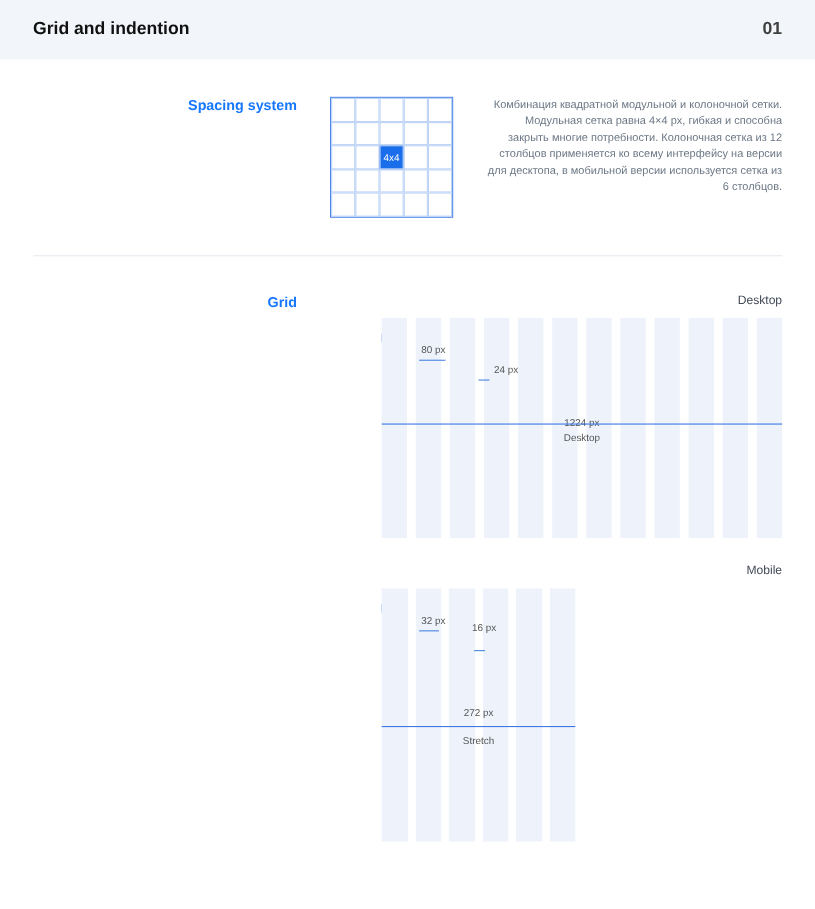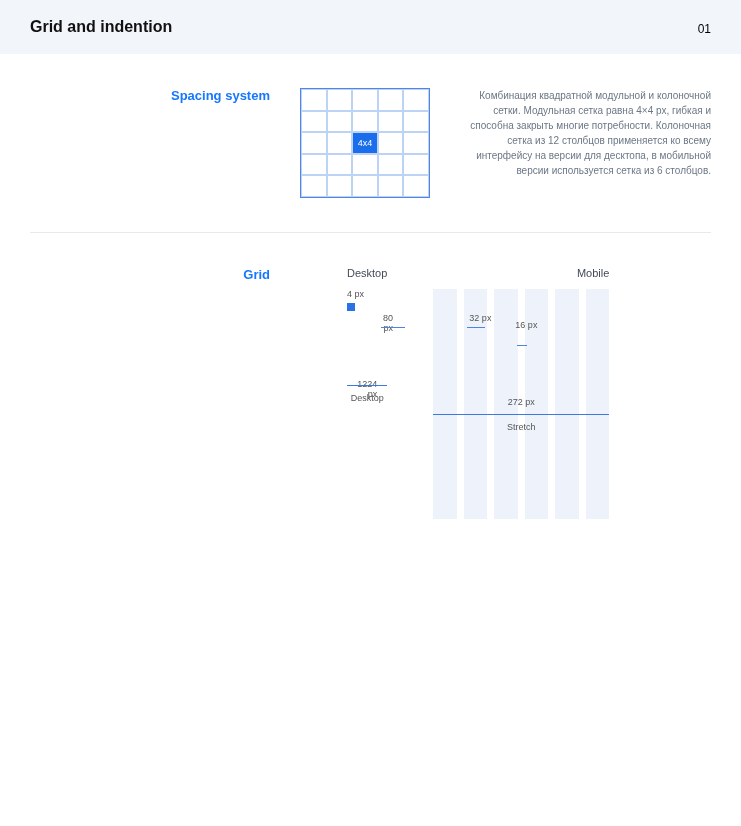--- a/index.html
+++ b/index.html
@@ -13,62 +13,62 @@
 
   
   .header {
     background: #f2f5f9;
     display: flex;
     justify-content: space-between;
     align-items: flex-end;
     padding: 18px 30px;
   }
   .header-title { font-size: 16px; font-weight: 600; color: #111; }
-  .header-num { font-size: 12px; font-weight: 400; color: #000000; }
+  .header-num { font-size: 16px; font-weight: 700; color: #404040; }
 
   
   .section {
     display: flex;
     padding: 34px 30px;
     gap: 30px;
     text-align: right;
   }
   .section + .section { border-top: 1px solid #e6eaef; margin: 0 30px; padding-left: 0; padding-right: 0; }
   .section-label {
     width: 240px;
     flex-shrink: 0;
     color: #1677ff;
     font-size: 13px;
     font-weight: 600;
   }
   .section-body { flex: 1; display: flex; gap: 26px; }
 
   
   .spacing-grid {
-    width: 130px; height: 110px;
+    width: 112px; height: 110px;
     display: grid; grid-template-columns: repeat(5, 1fr); grid-template-rows: repeat(5, 1fr);
     border: 1px solid #4d86e8;
   }
   .spacing-grid .cell { border: 1px solid #bcd3f5; }
   .spacing-grid .cell.active {
     background: #1b6eeb;
     color: #fff;
     font-size: 9px;
     display: flex; align-items: center; justify-content: center;
     font-weight: 500;
   }
   .spacing-desc {
     color: #6b7785;
     font-size: 10px;
     line-height: 1.5;
     flex: 1;
   }
 
   
-  .grid-block { display: flex; flex-direction: row; gap: 46px; width: 100%; padding-left: 47px; }
+  .grid-block { display: flex; flex-direction: column; gap: 24px; width: 100%; padding-left: 47px; }
   .grid-title { font-size: 11px; color: #424a57; font-weight: 500; margin-bottom: 10px; }
 
   .grid-vis {
     position: relative;
     height: 200px;
   }
   .columns {
     position: absolute; inset: 0;
     display: flex;
     gap: var(--col-gap);
@@ -169,21 +169,21 @@
               <div class="col"></div>
               <div class="col"></div>
               <div class="col"></div>
             <div class="col"></div>
               <div class="col"></div>
               <div class="col"></div>
               <div class="col"></div>
           </div>
           <span class="dim-label" style="left:36px; top:24px;">80 px</span>
           <span class="dim-underline" style="left:34px; width:24px; top:38px;"></span>
-          <span class="dim-label" style="left:90px; top:42px;">24 px</span>
+          <span class="dim-label" style="left:102px; top:42px;">24 px</span>
           <span class="dim-underline" style="left:88px; width:10px; top:56px;"></span>
           <span class="dim-label" style="left:50%; transform:translateX(-50%); top:79px;margin-top:11px;">1224 px</span>
           <div class="hr-line" style="top:96px;"></div>
           <span class="dim-label" style="left:50%; transform:translateX(-50%); top:104px;">Desktop</span>
         </div>
       </div>
 
       <div>
         <div class="grid-title">Mobile</div>
         <div class="mobile-wrap">

